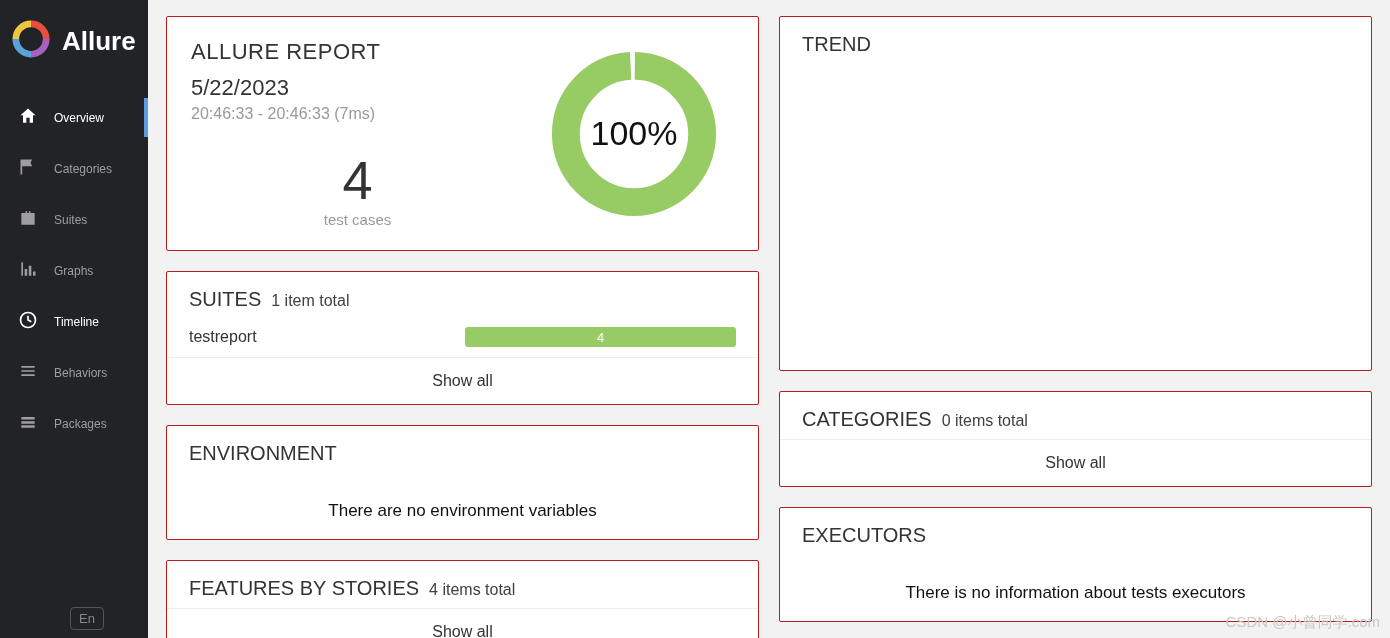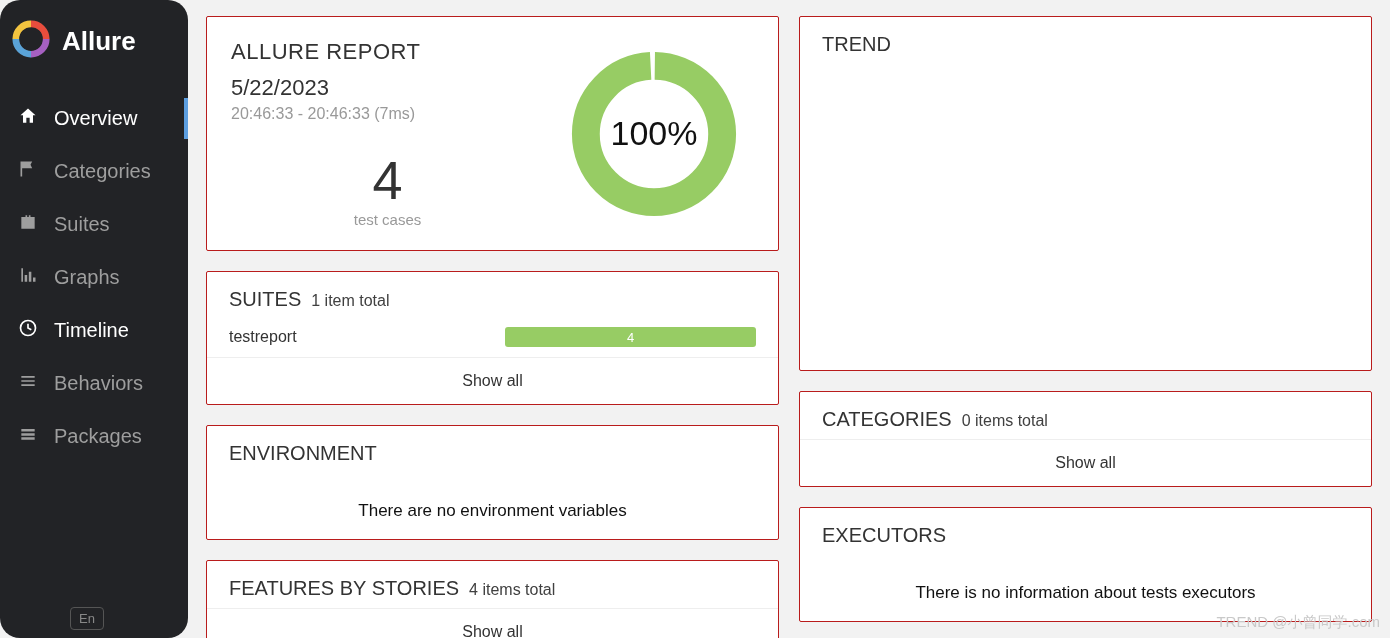--- a/index.html
+++ b/index.html
@@ -6,45 +6,44 @@
 body {
   font-family: -apple-system, BlinkMacSystemFont, "Segoe UI", Helvetica, Arial, sans-serif;
   background: #f2f2f2;
   color: #333;
   width: 1390px;
   height: 638px;
   overflow: hidden;
   display: flex;
 }
 .sidebar {
-  width: 188px;
+  width: 148px;
   background: #222326;
   color: #fff;
   display: flex;
   flex-direction: column;
   position: relative;
-  border-radius: 20px;
 }
 .brand {
   display: flex;
   align-items: center;
   gap: 12px;
   padding: 20px 12px;
 }
 .brand svg { width: 38px; height: 38px; }
 .brand-title { font-size: 26px; font-weight: 700; color: #fff; }
 .nav { margin-top: 10px; }
 .nav-item {
   display: flex;
   align-items: center;
   gap: 16px;
   padding: 14px 18px;
   color: #9e9e9e;
   cursor: pointer;
-  font-size: 20px;
+  font-size: 12px;
   position: relative;
 }
 .nav-item.active, .nav-item.highlight { color: #fff; }
 .nav-item.highlight::after {
   content: "";
   position: absolute;
   right: 0;
   top: 6px;
   bottom: 6px;
   width: 4px;
@@ -242,13 +241,13 @@
     <div class="card">
       <div class="panel-head">
         <span class="panel-title">EXECUTORS</span>
       </div>
       <div class="empty-msg">There is no information about tests executors</div>
     </div>
 
   </div>
 </div>
 
-<div class="watermark">TREND @小曾同学.com</div>
+<div class="watermark">CSDN @小曾同学.com</div>
 
 </body></html>

